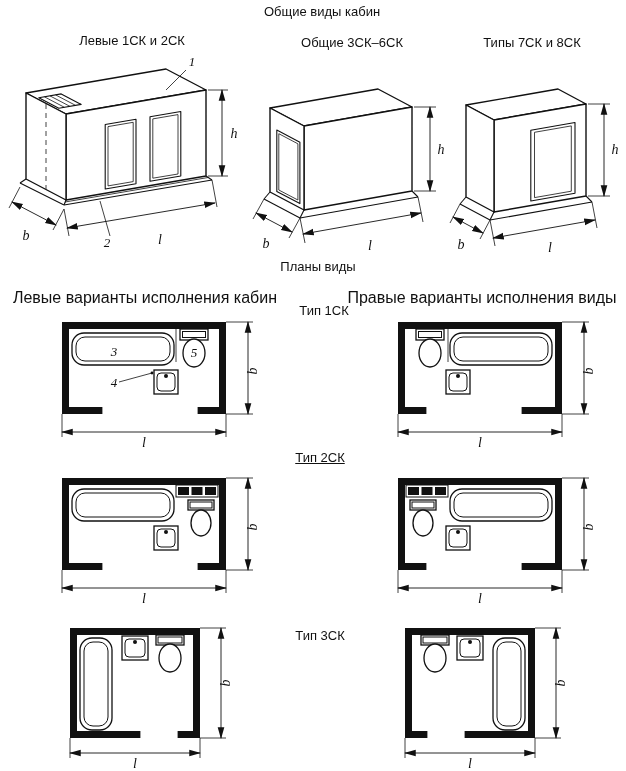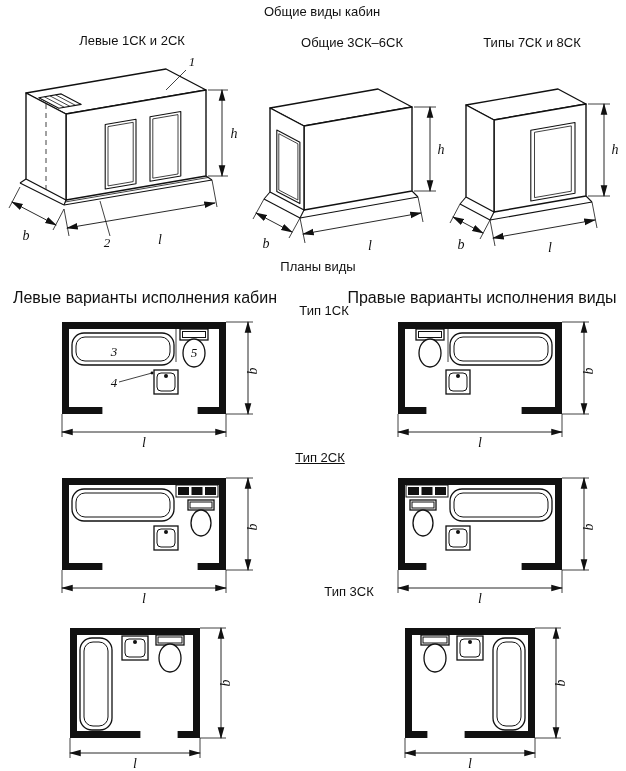--- a/index.html
+++ b/index.html
@@ -33,21 +33,21 @@
 
   <div class="ttl" style="left:322px;top:4px;">Общие виды кабин</div>
   <div class="ttl" style="left:132px;top:33px;">Левые 1СК и 2СК</div>
   <div class="ttl" style="left:352px;top:35px;">Общие 3СК–6СК</div>
   <div class="ttl" style="left:532px;top:35px;">Типы 7СК и 8СК</div>
   <div class="ttl" style="left:318px;top:259px;">Планы виды</div>
   <div class="ttl hdr" style="left:145px;top:289px;">Левые варианты исполнения кабин</div>
   <div class="ttl hdr" style="left:482px;top:289px;">Правые варианты исполнения виды</div>
   <div class="ttl" style="left:324px;top:303px;">Тип 1СК</div>
   <div class="ttl" style="left:320px;top:450px;text-decoration:underline;">Тип 2СК</div>
-  <div class="ttl" style="left:320px;top:584px;margin-left:29px;">Тип 3СК</div>
+  <div class="ttl" style="left:320px;top:628px;">Тип 3СК</div>
 
   <svg class="fig" style="left:8px;top:50px;" width="240" height="215" viewBox="0 0 240 215">
       <defs>
         <marker id="arr0" viewBox="0 0 12 8" refX="11" refY="4" markerWidth="13" markerHeight="9" orient="auto-start-reverse">
           <path d="M0,0.6 L12,4 L0,7.4 Z" fill="#111"></path>
         </marker>
       </defs>
     <g>
       <polygon class="ol" points="58,64 198,40 158,19 18,43"></polygon>
       <polygon class="ol" points="58,150 198,126 198,40 58,64"></polygon>

